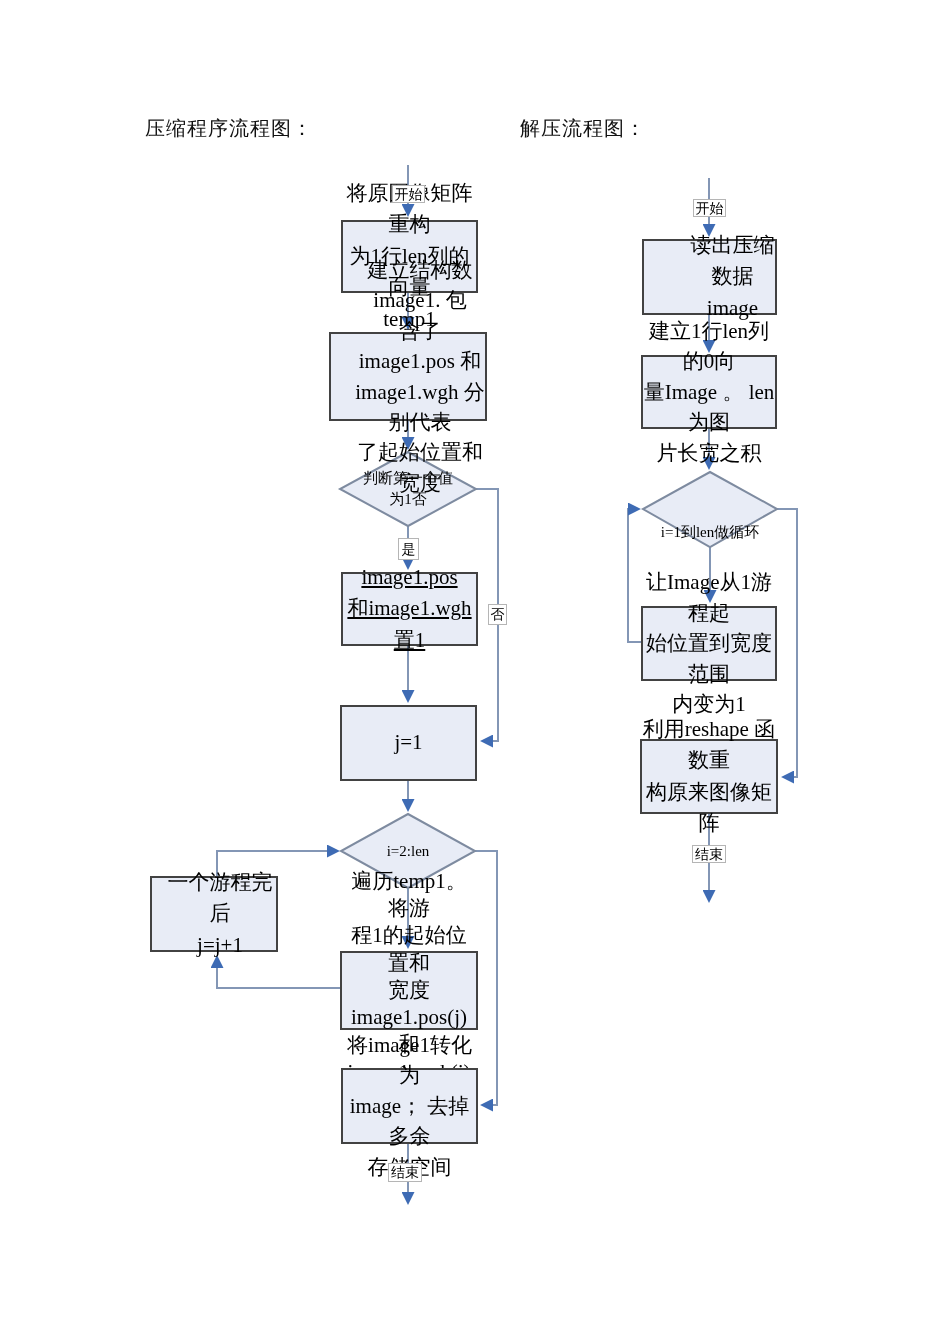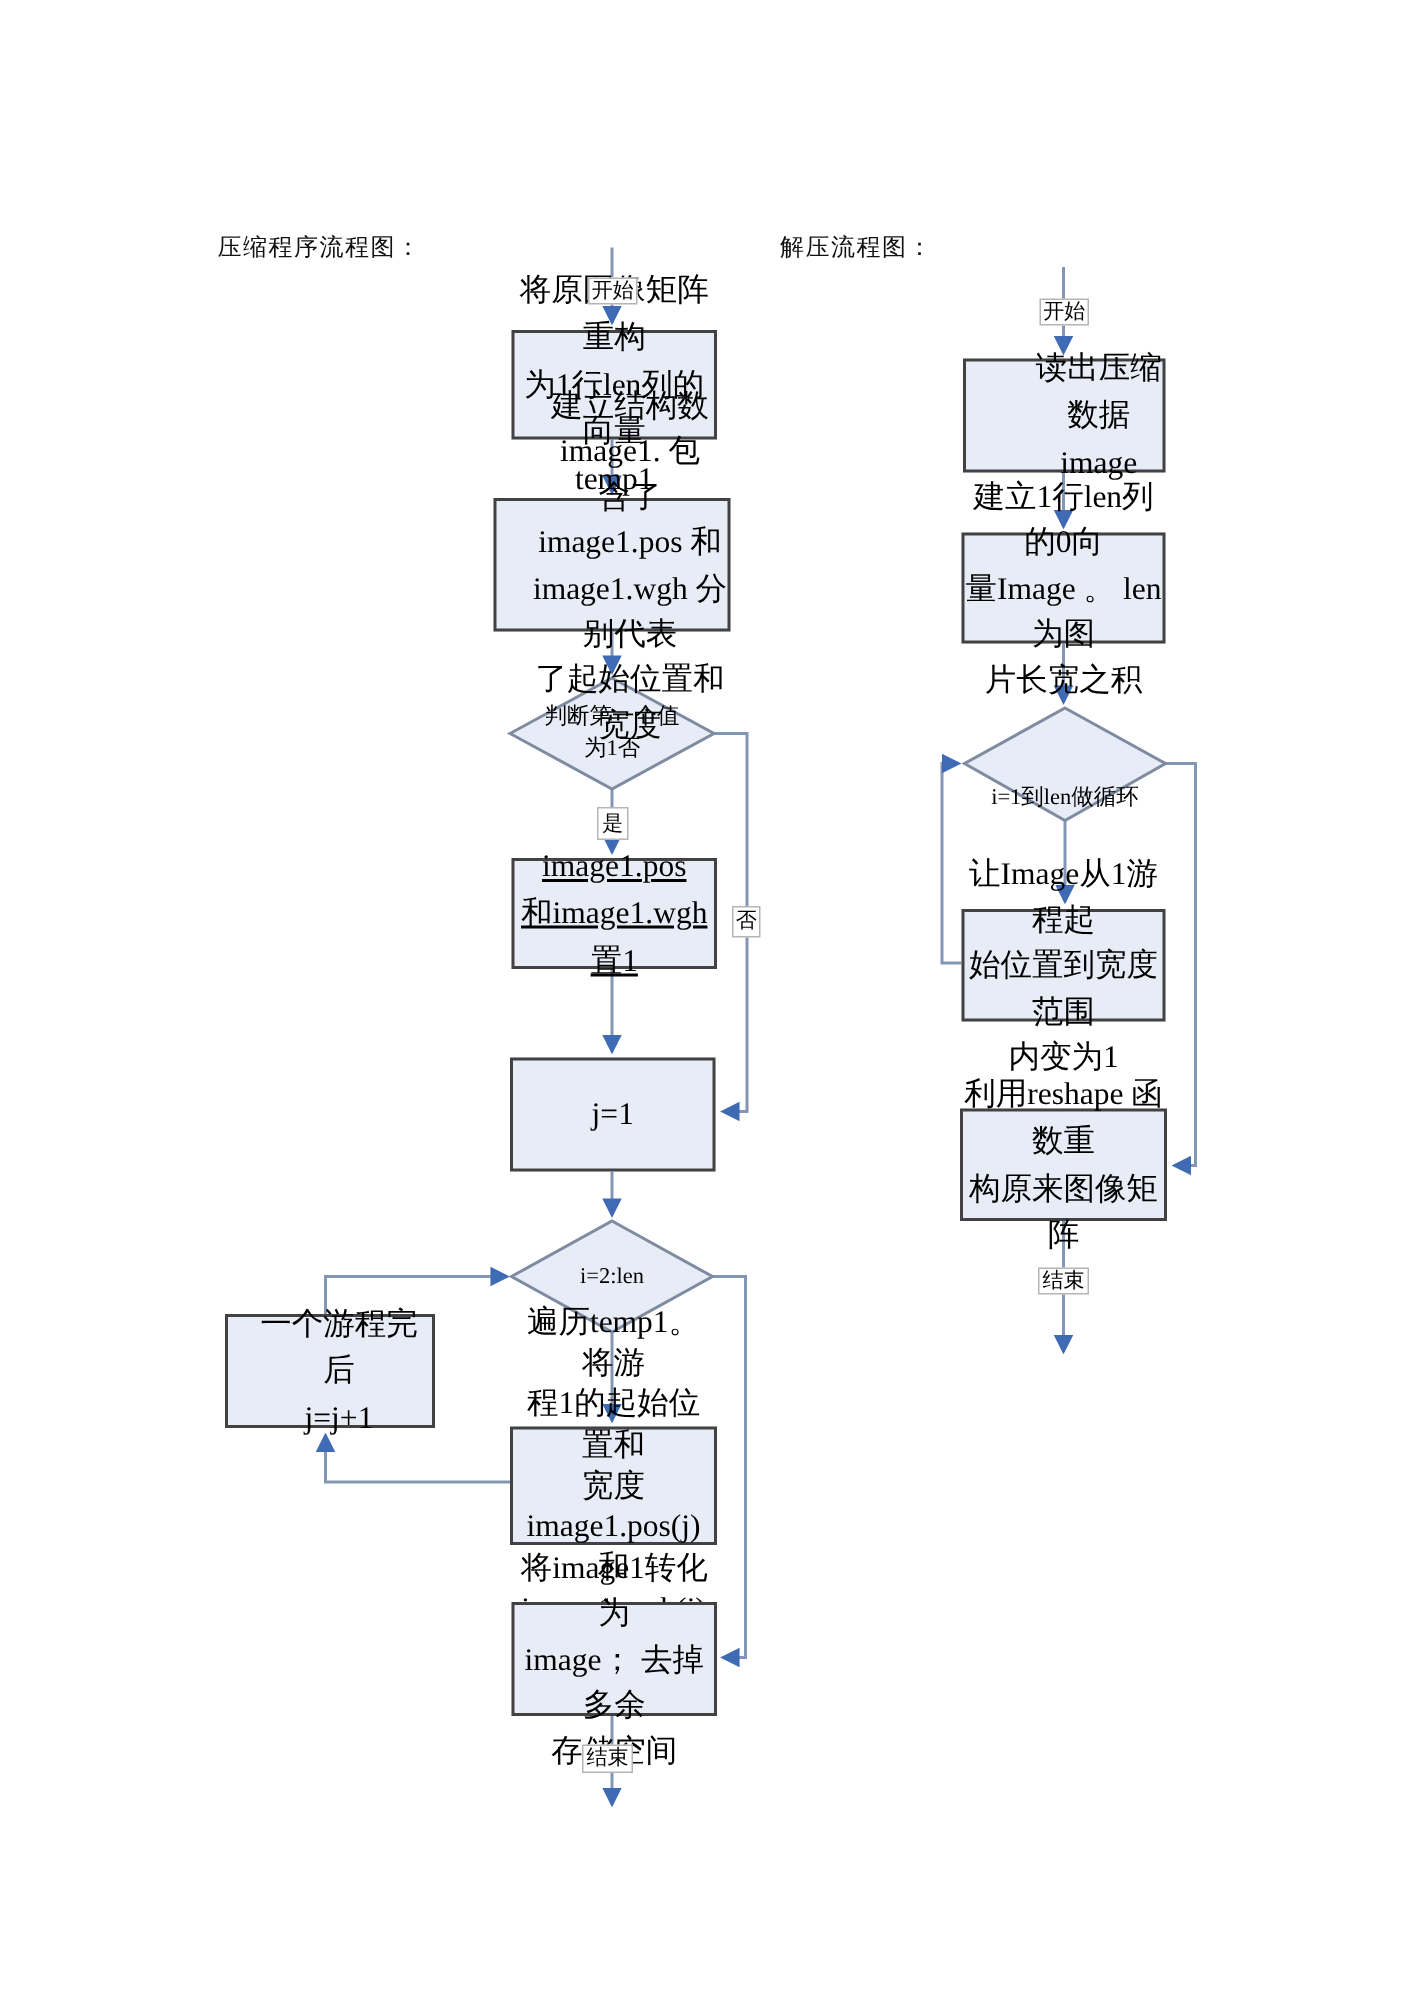--- a/index.html
+++ b/index.html
@@ -1,19 +1,19 @@
 <!DOCTYPE html>
 <html><head>
 <meta charset="utf-8">
 <style>
   * { margin:0; padding:0; box-sizing:border-box; }
   html,body { background:#ffffff; }
   body { width:950px; height:1344px; font-family:"Liberation Serif","DejaVu Serif",serif; color:#1a1a1a; }
   .page { position:relative; width:950px; height:1344px; background:#ffffff; overflow:hidden; }
-  .title { position:absolute; font-size:16px; letter-spacing:1px; color:#111; white-space:nowrap;margin-top:40px; }
+  .title { position:absolute; font-size:20px; letter-spacing:1px; color:#111; white-space:nowrap; }
   svg.connectors { position:absolute; left:0; top:0; width:950px; height:1344px; }
   .flowbox {
     position:absolute; background:#e8ecf6; border:2px solid #424242;
     display:flex; align-items:center; justify-content:center;
     text-align:center; font-size:21px; line-height:1.5; white-space:pre-line; color:#000000;
   }
   .dtext {
     position:absolute; display:flex; align-items:center; justify-content:center;
     text-align:center; font-size:15px; line-height:1.4; white-space:pre-line; color:#000;
   }
@@ -79,21 +79,21 @@
   <div class="dtext" style="left:350px; top:460px; width:116px; height:58px;">判断第一个值
 为1否</div>
 
   <div class="flowbox" style="left:341px; top:572px; width:137px; height:74px;text-decoration:underline;">image1.pos
 和image1.wgh 置1</div>
 
   <div class="flowbox" style="left:340px; top:705px; width:137px; height:76px;">j=1</div>
 
   <div class="dtext" style="left:352px; top:838px; width:112px; height:26px;">i=2:len</div>
 
-  <div class="flowbox" style="left:150px; top:876px; width:140px; height:76px;padding-left:12px;">一个游程完后
+  <div class="flowbox" style="left:150px; top:876px; width:128px; height:76px;padding-left:12px;">一个游程完后
 j=j+1</div>
 
   <div class="flowbox" style="left:340px; top:951px; width:138px; height:79px; line-height:1.3;">遍历temp1。 将游
 程1的起始位置和
 宽度image1.pos(j)
 和image1.wgh(j) 中</div>
 
   <div class="flowbox" style="left:341px; top:1068px; width:137px; height:76px; line-height:1.45;">将image1转化为
 image； 去掉多余
 存储空间</div>

